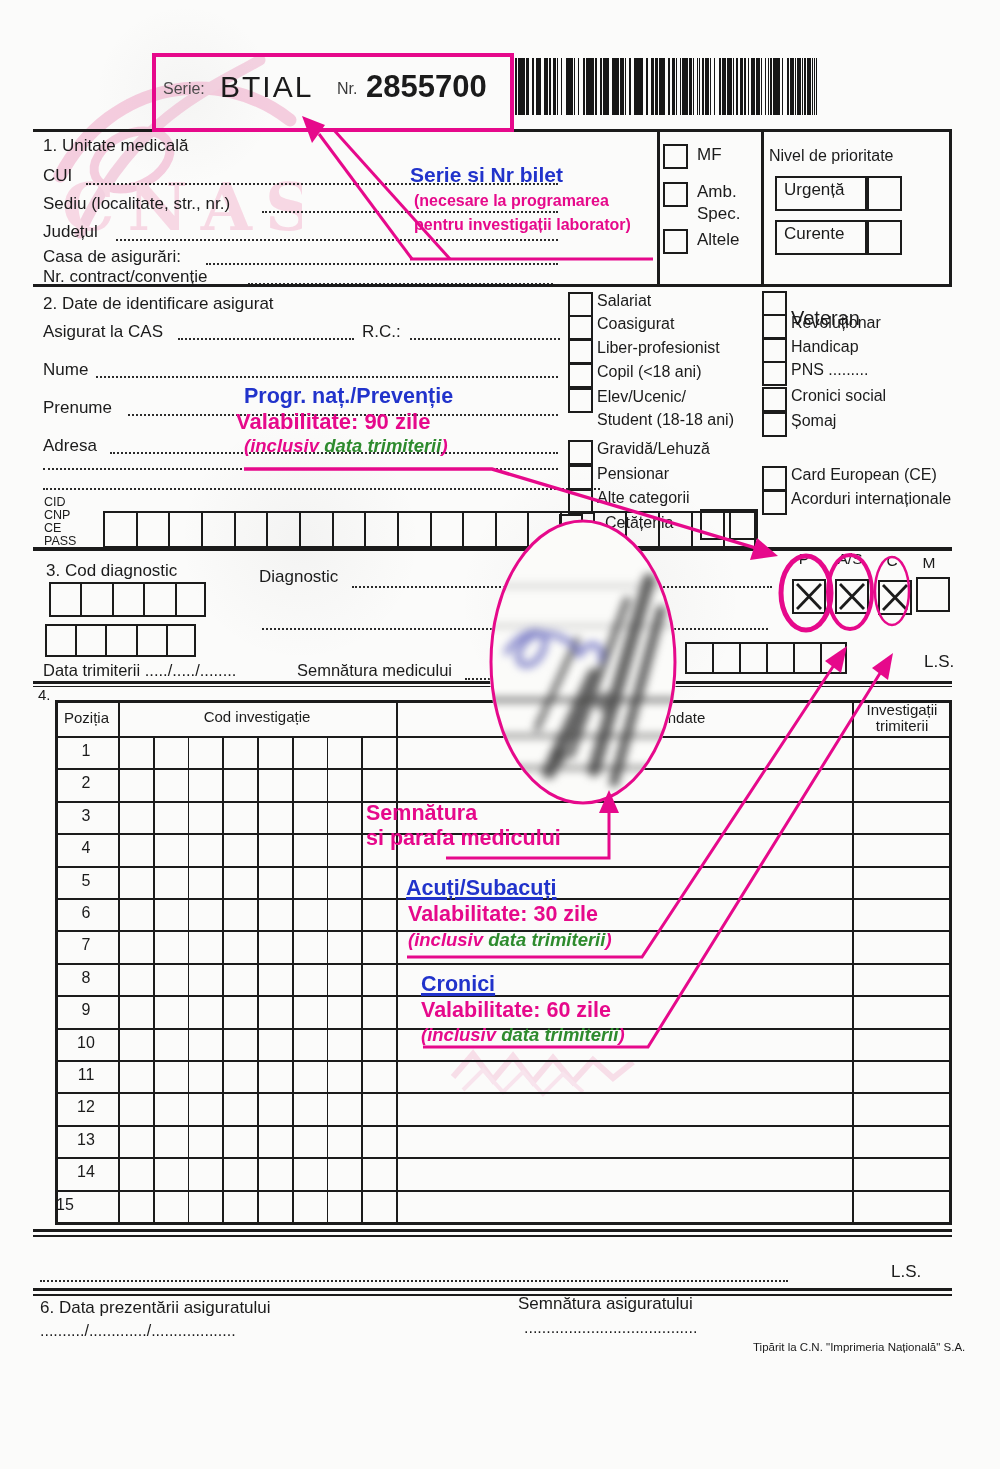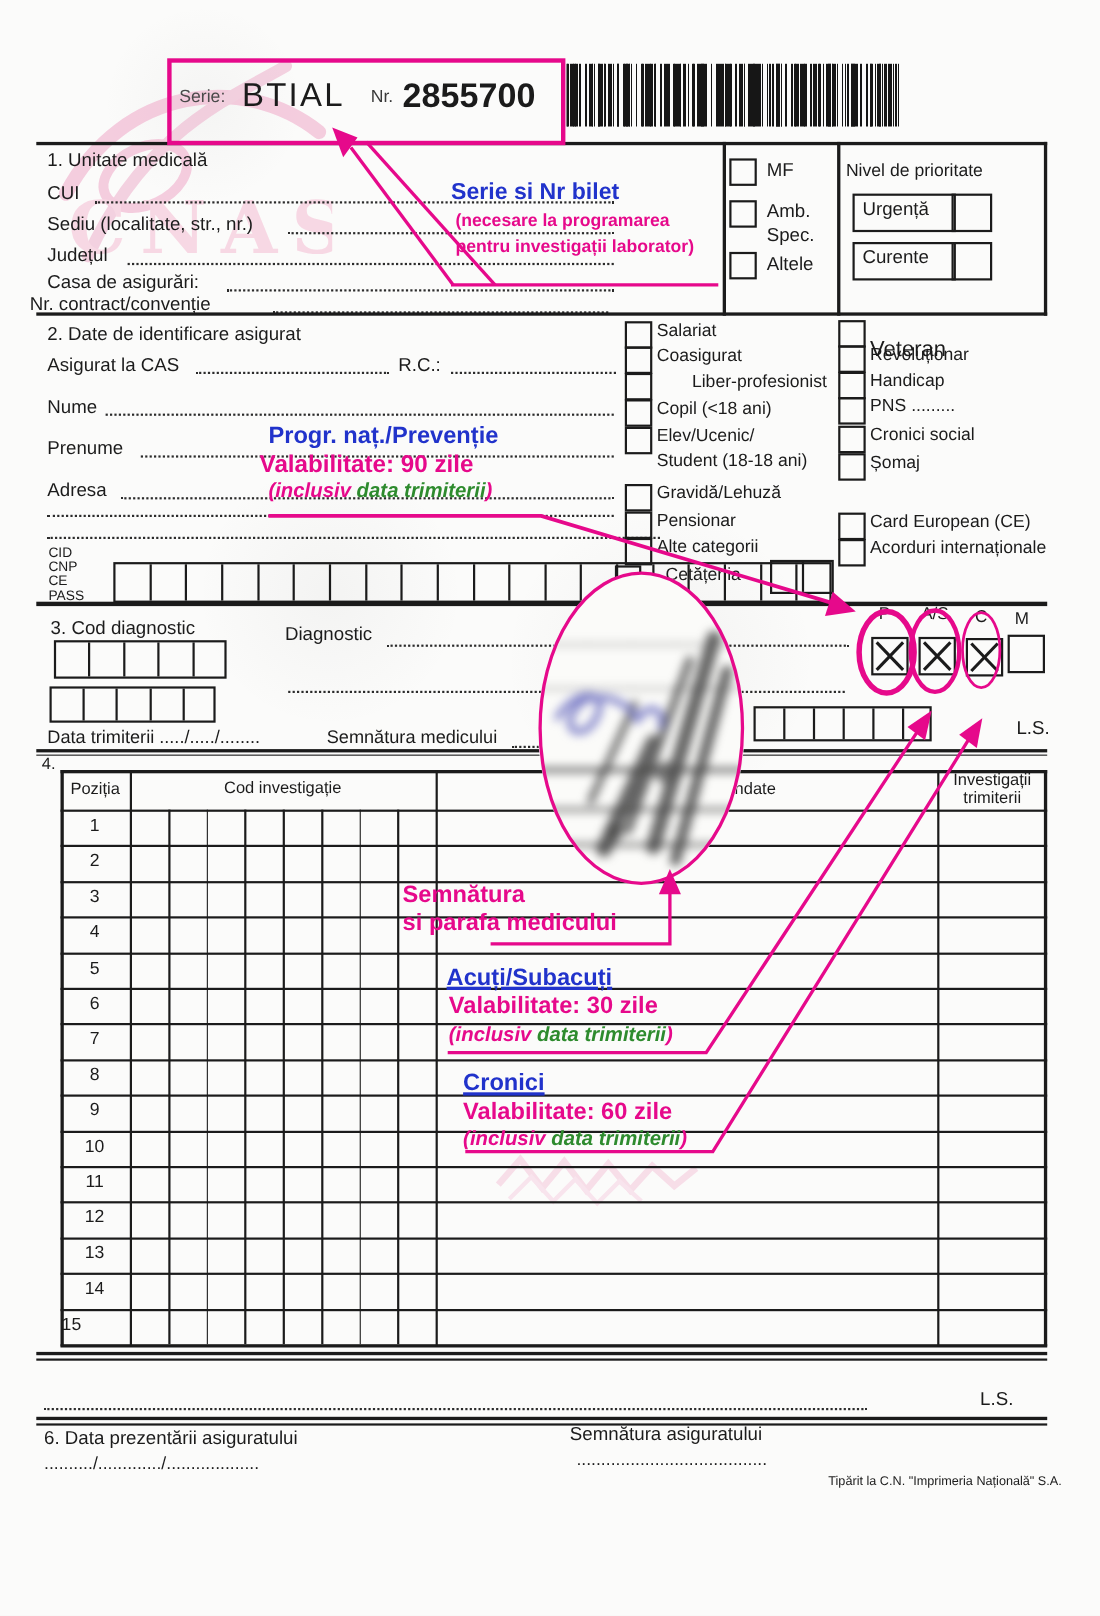--- a/index.html
+++ b/index.html
@@ -58,21 +58,21 @@
   <div class="lbl" style="left:220px;top:70px;font-size:30px;font-weight:normal;letter-spacing:2px;z-index:4">BTIAL</div>
   <div class="lbl" style="left:337px;top:80px;font-size:16px;color:#3a3a3a;z-index:4">Nr.</div>
   <div class="lbl" style="left:366px;top:69px;font-size:31px;font-weight:bold;z-index:4">2855700</div>
   <div class="barcode"></div>
 
   <div class="lbl" style="left:43px;top:136px">1. Unitate medicală</div>
   <div class="lbl" style="left:43px;top:166px">CUI</div>
   <div class="lbl" style="left:43px;top:194px">Sediu (localitate, str., nr.)</div>
   <div class="lbl" style="left:43px;top:222px">Județul</div>
   <div class="lbl" style="left:43px;top:247px">Casa de asigurări:</div>
-  <div class="lbl" style="left:27px;top:267px">Nr. contract/convenție</div>
+  <div class="lbl" style="left:43px;top:267px">Nr. contract/convenție</div>
 
   <div class="cb" style="left:663px;top:144px"></div>
   <div class="lbl" style="left:697px;top:145px">MF</div>
   <div class="cb" style="left:663px;top:182px"></div>
   <div class="lbl" style="left:697px;top:182px">Amb.</div>
   <div class="lbl" style="left:697px;top:204px">Spec.</div>
   <div class="cb" style="left:663px;top:229px"></div>
   <div class="lbl" style="left:697px;top:230px">Altele</div>
 
   <div class="lbl" style="left:769px;top:147px;font-size:16px">Nivel de prioritate</div>
@@ -259,21 +259,21 @@
       <div class="abs bl" style="left: 729px; top: 511px; width: 2px; height: 27px; z-index: 2;"></div>
       <div class="abs lbl" style="left: 44px; top: 496px; font-size: 12.5px; line-height: 1;">CID</div>
       <div class="abs lbl" style="left: 44px; top: 509px; font-size: 12.5px; line-height: 1;">CNP</div>
       <div class="abs lbl" style="left: 44px; top: 522px; font-size: 12.5px; line-height: 1;">CE</div>
       <div class="abs lbl" style="left: 44px; top: 535px; font-size: 12.5px; line-height: 1;">PASS</div>
       <div class="cb" style="left: 568px; top: 292px;"></div>
       <div class="abs lbl" style="left: 597px; top: 292px; font-size: 16px;">Salariat</div>
       <div class="cb" style="left: 568px; top: 315px;"></div>
       <div class="abs lbl" style="left: 597px; top: 315px; font-size: 16px;">Coasigurat</div>
       <div class="cb" style="left: 568px; top: 339px;"></div>
-      <div class="abs lbl" style="left: 597px; top: 339px; font-size: 16px; margin-left: 32px;">Liber-profesionist</div>
+      <div class="abs lbl" style="left: 597px; top: 339px; font-size: 16px;">Liber-profesionist</div>
       <div class="cb" style="left: 568px; top: 363px;"></div>
       <div class="abs lbl" style="left: 597px; top: 363px; font-size: 16px;">Copil (&lt;18 ani)</div>
       <div class="cb" style="left: 568px; top: 388px;"></div>
       <div class="abs lbl" style="left: 597px; top: 388px; font-size: 16px;">Elev/Ucenic/</div>
       <div class="abs lbl" style="left: 597px; top: 411px; font-size: 16px;">Student (18-18 ani)</div>
       <div class="cb" style="left: 568px; top: 440px;"></div>
       <div class="abs lbl" style="left: 597px; top: 440px; font-size: 16px;">Gravidă/Lehuză</div>
       <div class="cb" style="left: 568px; top: 465px;"></div>
       <div class="abs lbl" style="left: 597px; top: 465px; font-size: 16px;">Pensionar</div>
       <div class="cb" style="left: 568px; top: 489px;"></div>

